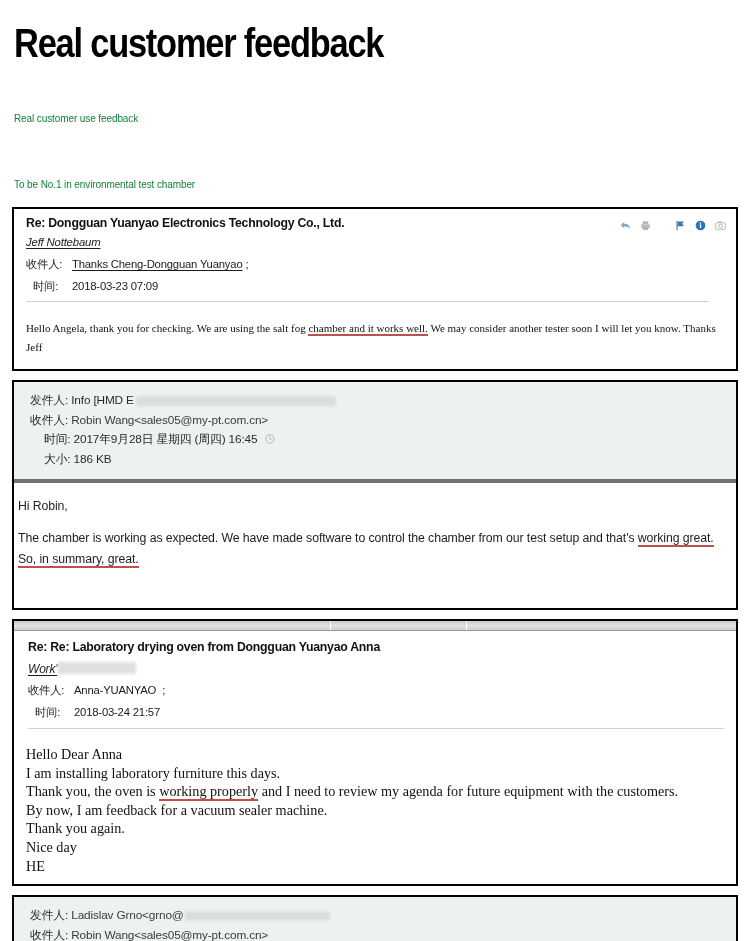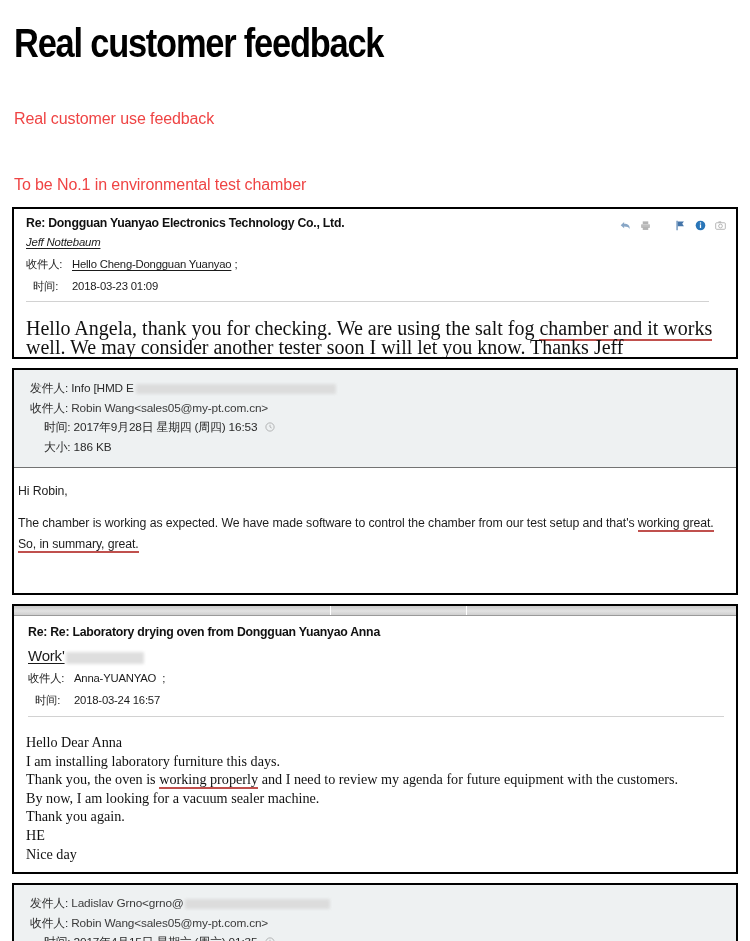--- a/index.html
+++ b/index.html
@@ -25,23 +25,23 @@
     font-size: 40px;
     line-height: 42px;
     font-weight: bold;
     letter-spacing: -1.4px;
     transform: scaleX(0.86);
     transform-origin: left center;
     margin: 0 0 10px 0;
     color: #000;
   }
   .sub-line {
-    font-size: 16px;
+    font-size: 10px;
     line-height: 22px;
-    color: #ef4444;
+    color: #15803d;
     letter-spacing: -0.1px;
     margin-top: 44px;
   }
 
   
   .cards {
     margin: 11px 12px 0 12px;
     display: flex;
     flex-direction: column;
     gap: 9px;
@@ -99,31 +99,31 @@
   .c1 .row .val.link {
     text-decoration: underline;
     text-underline-offset: 2px;
   }
   .c1 .row .semi { margin-left: -3px; }
   .c1 .divider {
     border-top: 1px solid #d2d2d2;
     margin: 7px 0 0 0;
   }
   .c1 .body {
-    padding: 10px 12px 0 12px;
+    padding: 10px 12px 12px 12px;
     font-family: "Liberation Serif", serif;
-    font-size: 20px;
+    font-size: 11px;
     line-height: 19px;
     color: #111;
   }
 
   
   .cgray .hdr {
     background: #eef1f2;
-    border-bottom: 1px solid #737373;
+    border-bottom: 4px solid #737373;
     padding: 9px 2px 10px 16px;
   }
   .cgray .hrow {
     font-size: 11.8px;
     line-height: 19.5px;
     color: #2a2a2a;
     letter-spacing: -0.15px;
     white-space: nowrap;
   }
   .cgray .hrow.ind { padding-left: 14px; }
@@ -152,25 +152,26 @@
   }
   .c3 .hdr { padding: 9px 12px 7px 14px; }
   .c3 .subject {
     font-size: 12.3px;
     font-weight: bold;
     letter-spacing: -0.25px;
     color: #111;
   }
   .c3 .from {
     margin-top: 8px;
-    font-size: 15px;
+    font-size: 12px;
     color: #1b1b1b;
     letter-spacing: -0.2px;
     display: flex;
-    align-items: flex-end;
+    align-items: flex-start;
+    font-style: italic;
   }
   .c3 .from .u {
     text-decoration: underline;
     text-underline-offset: 2px;
   }
   .c3 .row {
     margin-top: 7px;
     font-size: 11.3px;
     color: #1b1b1b;
     letter-spacing: -0.2px;
@@ -268,27 +269,27 @@
               <circle cx="8" cy="8.8" r="2.7" fill="none" stroke="#8d8d8d" stroke-width="1.4"></circle>
               <rect x="5" y="2" width="4" height="2" fill="#8d8d8d"></rect>
             </svg>
         </span>
       </div>
 
       <div class="from">Jeff Nottebaum</div>
 
       <div class="row">
         <span class="lbl">收件人:</span>
-        <span class="val link">Hello Cheng-Dongguan Yuanyao</span>
+        <span class="val link">Thanks Cheng-Dongguan Yuanyao</span>
         <span class="semi">;</span>
       </div>
 
       <div class="row">
         <span class="lbl indent">时间:</span>
-        <span class="val">2018-03-23 01:09</span>
+        <span class="val">2018-03-23 07:09</span>
       </div>
 
       <div class="divider"></div>
     </div>
 
     <div class="body">
       <span>Hello Angela, thank you for checking. We are using the salt fog </span><span class="hl">chamber and it works well.</span><span> We may consider another tester soon I will let you know. Thanks Jeff</span>
     </div>
   </div>
 
@@ -297,21 +298,21 @@
       <div class="hrow">
         <span>发件人:</span>
         <span>Info [HMD E</span><span class="redact r1"></span>
       </div>
       <div class="hrow">
         <span>收件人:</span>
         <span class="addr">Robin Wang&lt;sales05@my-pt.com.cn&gt;</span>
       </div>
       <div class="hrow ind">
         <span>时间:</span>
-        <span>2017年9月28日 星期四 (周四) 16:53</span>
+        <span>2017年9月28日 星期四 (周四) 16:45</span>
         <span class="clock">
           <svg width="10" height="10" viewBox="0 0 16 16">
               <circle cx="8" cy="8" r="6.6" fill="none" stroke="#6b6b6b" stroke-width="1.2"></circle>
               <path d="M8 4.4 L8 8 L10.6 9.6" stroke="#6b6b6b" stroke-width="1.2" fill="none"></path>
             </svg>
         </span>
       </div>
       <div class="hrow ind">
         <span>大小:</span>
         <span>186 KB</span>
@@ -337,32 +338,32 @@
         <span class="u">Work'</span>
           <span class="redact r2"></span>
       </div>
       <div class="row">
         <span class="lbl">收件人:</span>
         <span class="val link">Anna-YUANYAO</span>
         <span class="semi">;</span>
       </div>
       <div class="row">
         <span class="lbl indent">时间:</span>
-        <span class="val">2018-03-24 16:57</span>
+        <span class="val">2018-03-24 21:57</span>
       </div>
       <div class="divider"></div>
     </div>
     <div class="body">
       <div>Hello Dear Anna</div>
       <div>I am installing laboratory furniture this days.</div>
       <div><span>Thank you, the oven is </span><span class="hl">working properly</span><span> and I need to review my agenda for future equipment with the customers.</span></div>
-      <div>By now, I am looking  for a vacuum sealer machine.</div>
+      <div>By now, I am feedback  for a vacuum sealer machine.</div>
       <div>Thank you again.</div>
+      <div>Nice day</div>
       <div>HE</div>
-      <div>Nice day</div>
     </div>
   </div>
 
   <div class="email-card cgray">
     <div class="hdr">
       <div class="hrow">
         <span>发件人:</span>
         <span class="addr">Ladislav Grno&lt;grno@</span><span class="redact r3"></span>
       </div>
       <div class="hrow">

